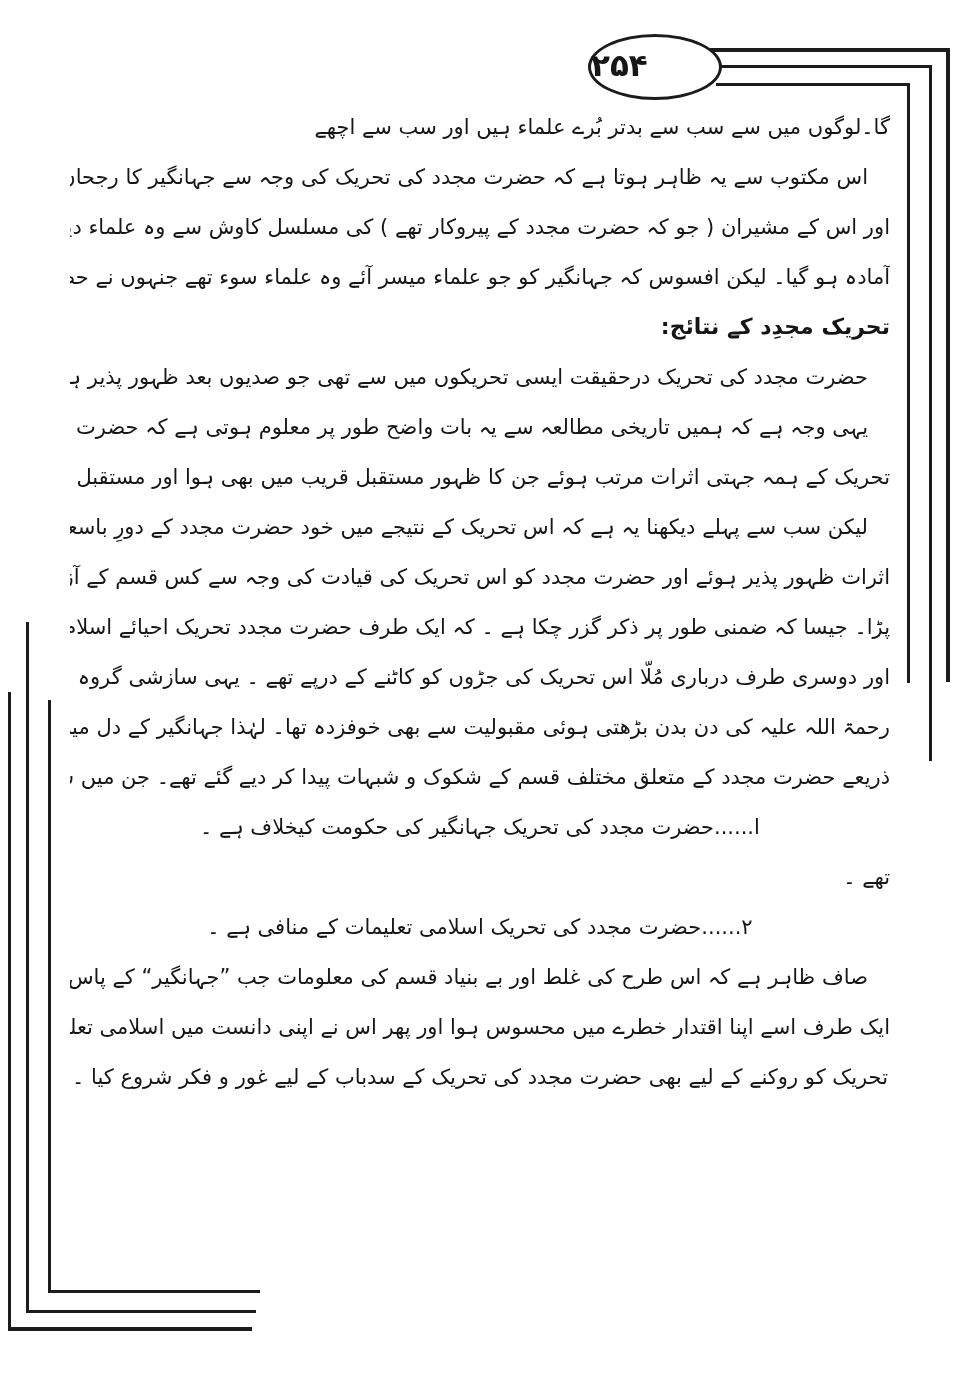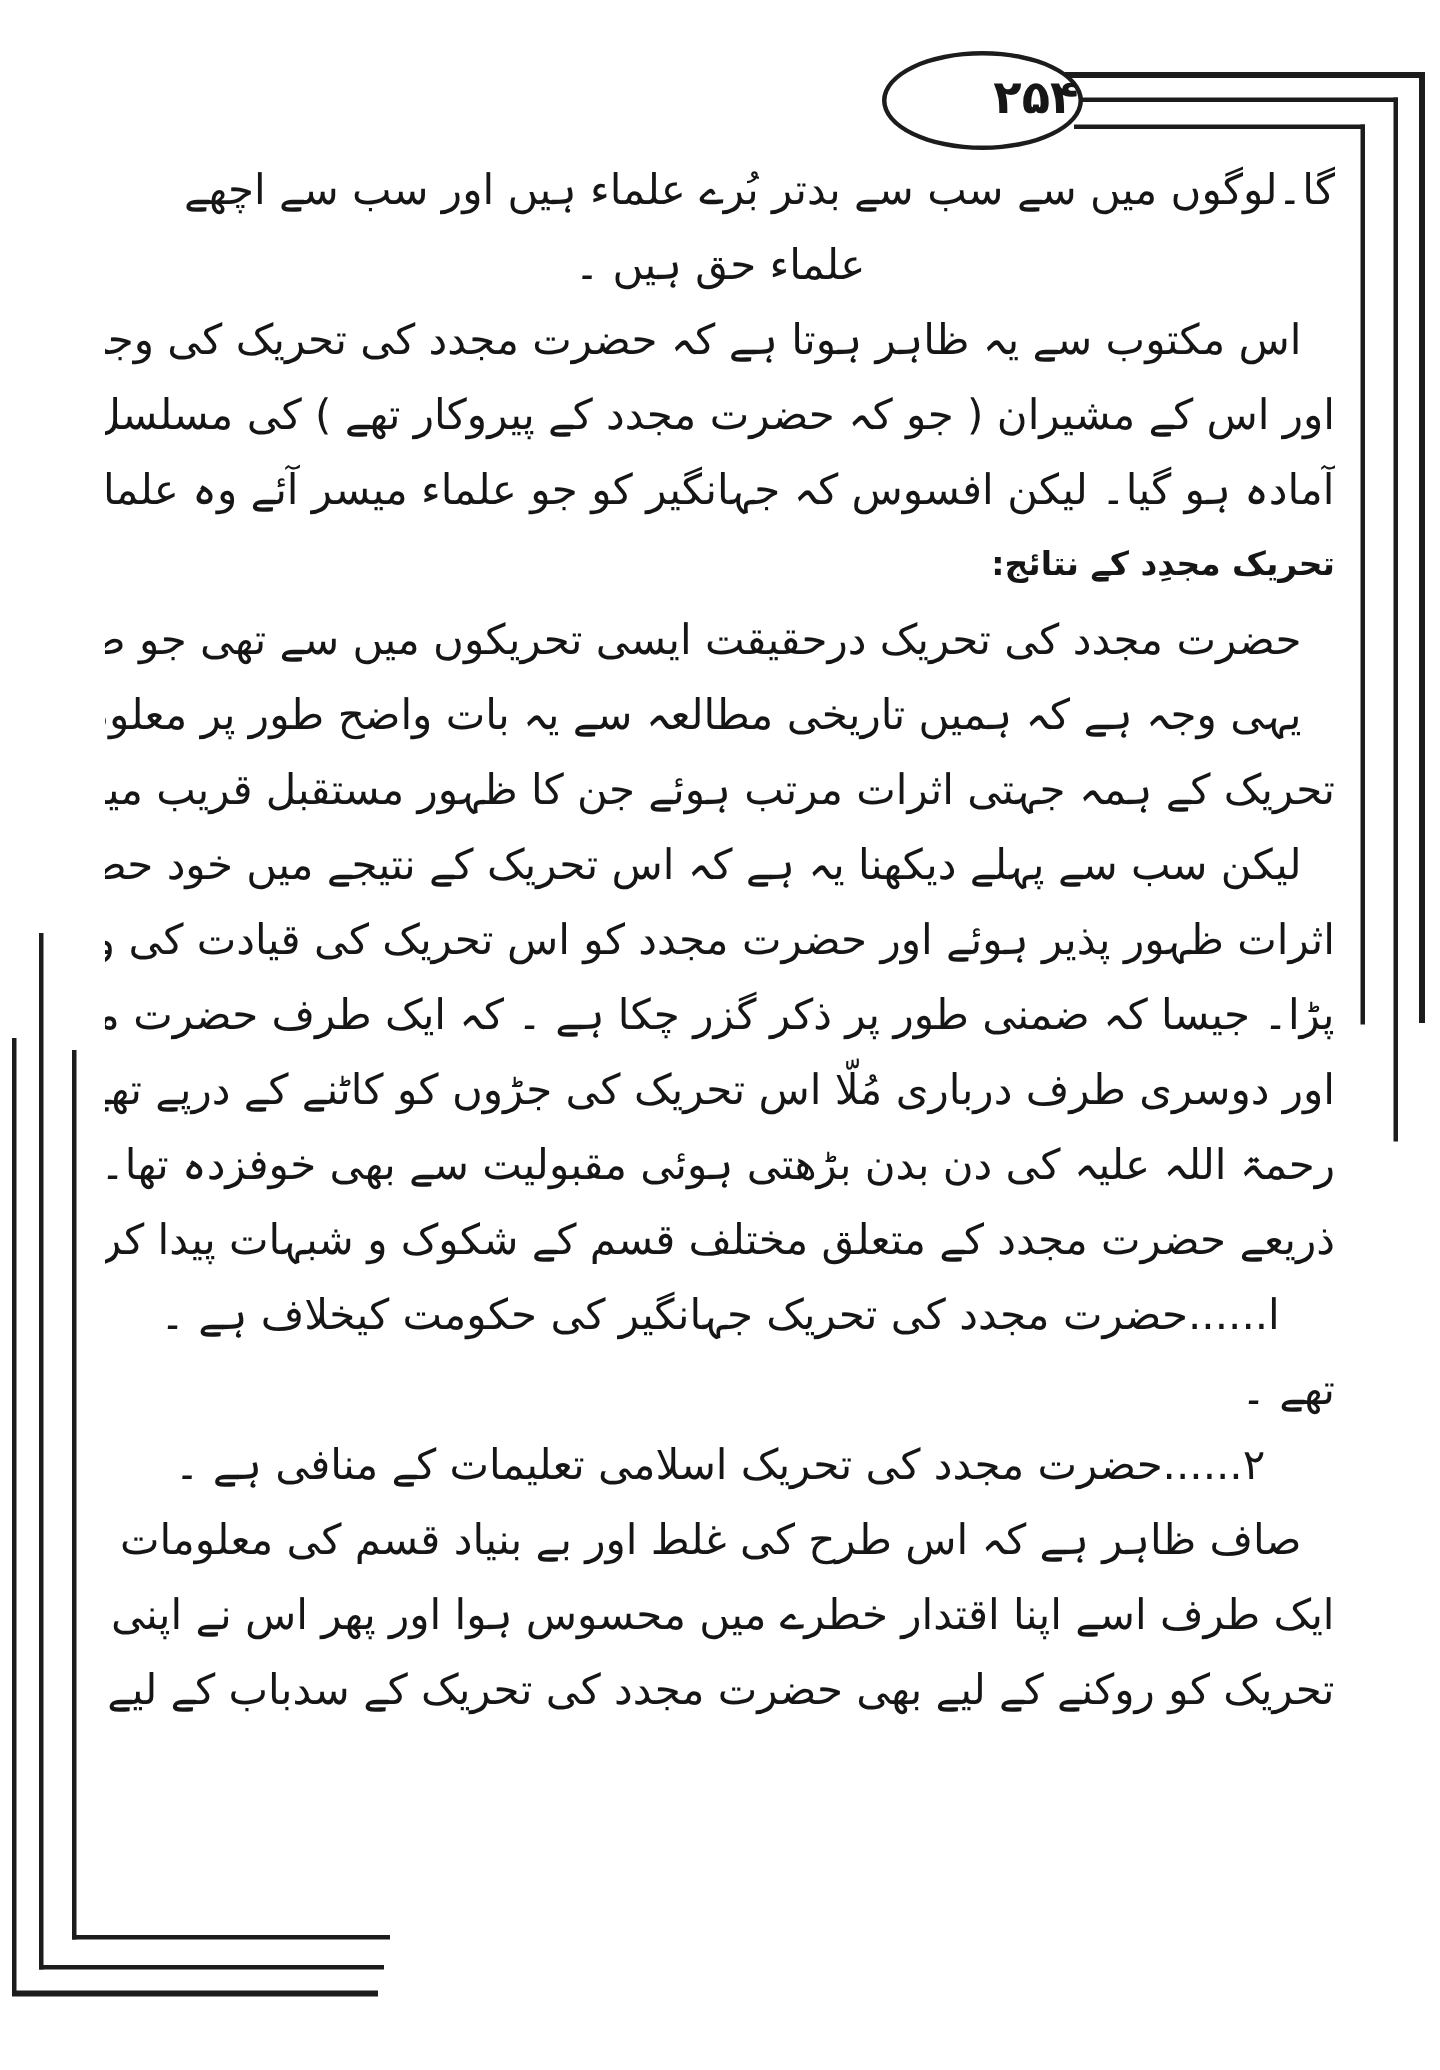--- a/index.html
+++ b/index.html
@@ -31,21 +31,21 @@
   .fr-bot-mid   { left: 26px; top: 1310px; width: 230px; height: 3px; }
   .fr-bot-outer { left: 8px;  top: 1327px; width: 244px; height: 4px; }
   
   .ornament {
     position: absolute;
     background: #ffffff;
     border: 3px solid #1c1c1c;
     border-radius: 50%;
     display: flex;
     align-items: center;
-    justify-content: flex-end;
+    justify-content: flex-start;
     z-index: 5;
   }
   .ornament-top    { left: 588px; top: 34px;   width: 128px; height: 60px; }
   .ornament-bottom { left: 238px; top: 1284px; width: 130px; height: 60px; }
   .ornament span {
     font-size: 31px;
     font-weight: bold;
     letter-spacing: 2px;
     direction: rtl;
     transform: translateY(-2px);
@@ -56,21 +56,21 @@
     left: 70px;
     top: 102px;
     width: 820px;
     direction: rtl;
   }
   .line {
     direction: rtl;
     unicode-bidi: embed;
     height: 50px;
     line-height: 50px;
-    font-size: 28px;
+    font-size: 21px;
     white-space: nowrap;
     overflow: hidden;
     text-align: right;
   }
   .line.full {
     text-align: justify;
     text-align-last: justify;
   }
   .line.full-indent {
     text-align: justify;
@@ -102,21 +102,20 @@
   <div class="frame fr-bot-inner"></div>
   <div class="frame fr-bot-mid"></div>
   <div class="frame fr-bot-outer"></div>
 
   <div class="ornament ornament-top">
     <span>۲۵۴</span>
   </div>
 
   <div class="text-block" id="text-block">
       <div class="line end">گا۔لوگوں میں سے سب سے بدتر بُرے علماء ہیں اور سب سے اچھے</div>
-      <div class="line center">علماء حق ہیں ۔</div>
       <div class="line full-indent">اس مکتوب سے یہ ظاہر ہوتا ہے کہ حضرت مجدد کی تحریک کی وجہ سے جہانگیر کا رجحان اسلامی ہو گیا تھا</div>
       <div class="line full">اور اس کے مشیران ( جو کہ حضرت مجدد کے پیروکار تھے ) کی مسلسل کاوش سے وہ علماء دین کو اپنا مشیر بنانے پر</div>
       <div class="line full">آمادہ ہو گیا۔ لیکن افسوس کہ جہانگیر کو جو علماء میسر آئے وہ علماء سوء تھے جنہوں نے حضرت مجدد کی گرفتاری</div>
       <div class="line heading">تحریک مجدِد کے نتائج:</div>
       <div class="line full-indent">حضرت مجدد کی تحریک درحقیقت ایسی تحریکوں میں سے تھی جو صدیوں بعد ظہور پذیر ہوتی ہیں ۔لہٰذا اس</div>
       <div class="line full-indent">یہی وجہ ہے کہ ہمیں تاریخی مطالعہ سے یہ بات واضح طور پر معلوم ہوتی ہے کہ حضرت مجدد کی اس اصلاحی</div>
       <div class="line full">تحریک کے ہمہ جہتی اثرات مرتب ہوئے جن کا ظہور مستقبل قریب میں بھی ہوا اور مستقبل بعید میں بھی ۔</div>
       <div class="line full-indent">لیکن سب سے پہلے دیکھنا یہ ہے کہ اس تحریک کے نتیجے میں خود حضرت مجدد کے دورِ باسعادت میں کیا</div>
       <div class="line full">اثرات ظہور پذیر ہوئے اور حضرت مجدد کو اس تحریک کی قیادت کی وجہ سے کس قسم کے آزمائشی دور سے گزرنا</div>
       <div class="line full">پڑا۔ جیسا کہ ضمنی طور پر ذکر گزر چکا ہے ۔ کہ ایک طرف حضرت مجدد تحریک احیائے اسلام چلائے ہوئے تھے</div>

